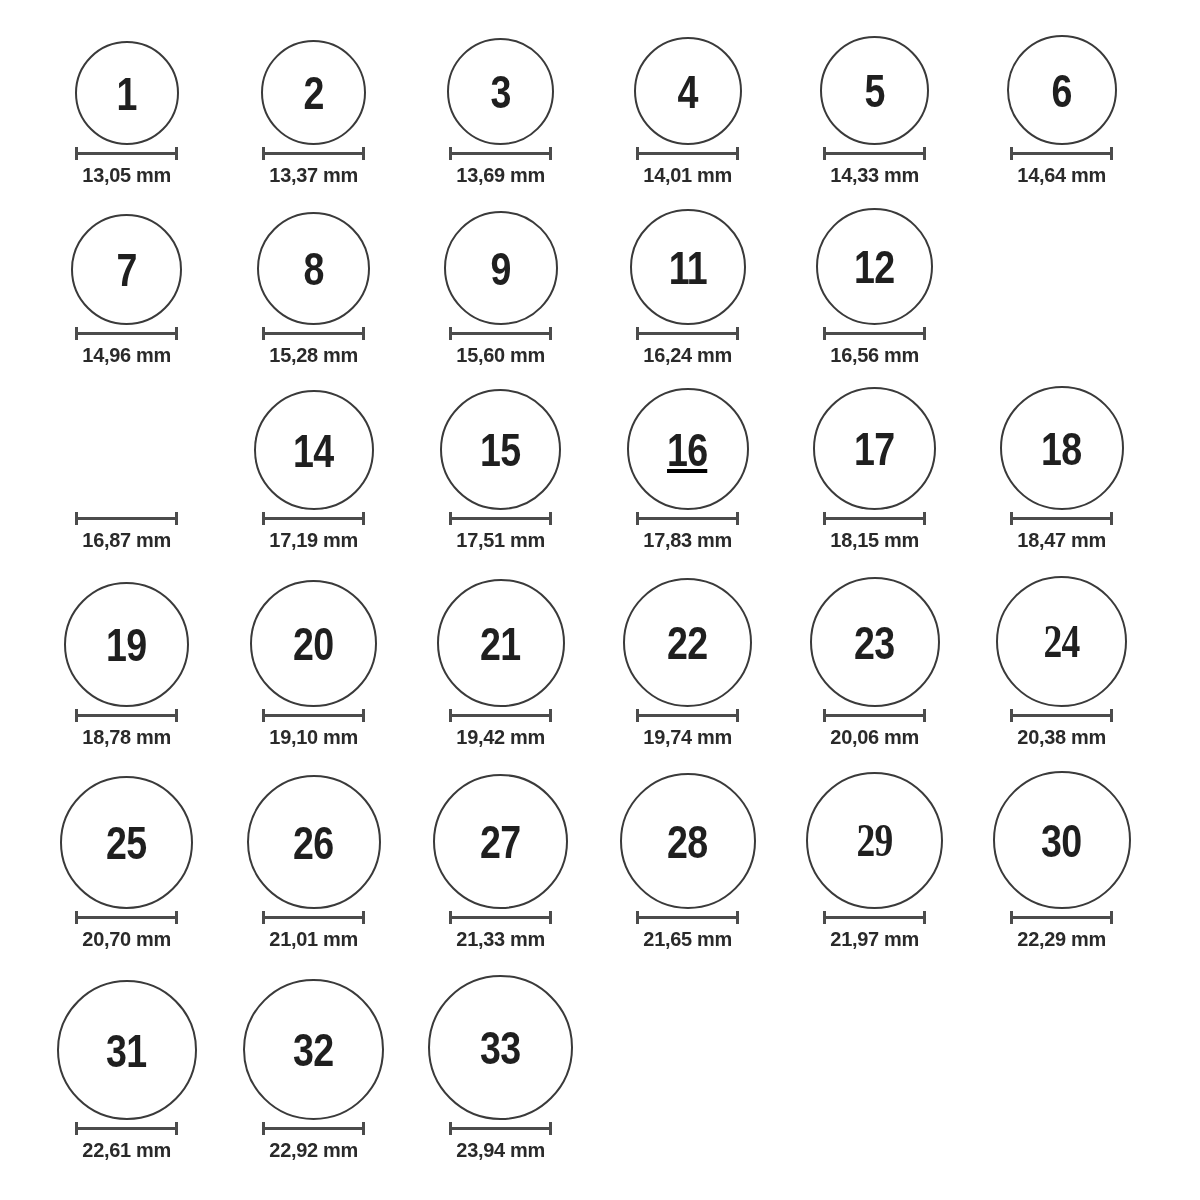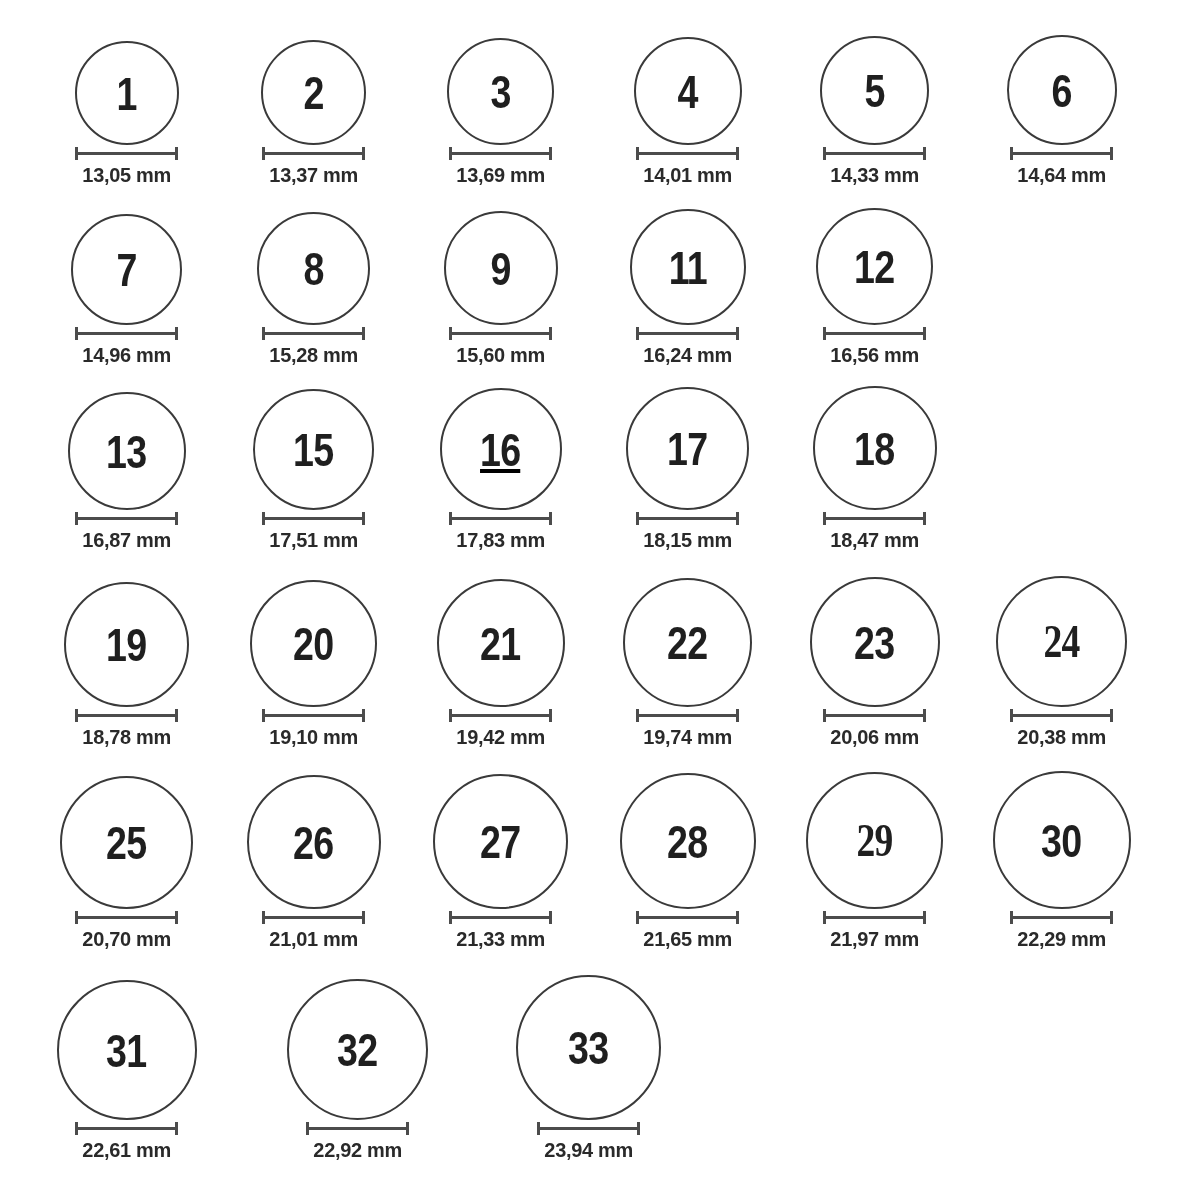--- a/index.html
+++ b/index.html
@@ -185,29 +185,35 @@
       <span class="ring-size-number">12</span>
     </div>
     <div class="measure">
       <span class="bar"></span>
     </div>
     <span class="diameter-label">16,56 mm</span>
   </div>
 </div>
     <div class="chart-row" style="height: 185px;">
   <div class="ring-cell">
-    <div class="ring-circle" style="width: 118px; height: 118px;">
-      <span class="ring-size-number">13</span>
-    </div>
     <div class="measure">
       <span class="bar"></span>
     </div>
     <span class="diameter-label">16,87 mm</span>
   </div>
 
+  <div class="ring-cell">
+    <div class="ring-circle" style="width: 120px; height: 120px;">
+      <span class="ring-size-number">14</span>
+    </div>
+    <div class="measure">
+      <span class="bar"></span>
+    </div>
+    <span class="diameter-label">17,19 mm</span>
+  </div>
 
   <div class="ring-cell">
     <div class="ring-circle" style="width: 121px; height: 121px;">
       <span class="ring-size-number">15</span>
     </div>
     <div class="measure">
       <span class="bar"></span>
     </div>
     <span class="diameter-label">17,51 mm</span>
   </div>
@@ -357,21 +363,21 @@
   <div class="ring-cell">
     <div class="ring-circle" style="width: 138px; height: 138px;">
       <span class="ring-size-number">30</span>
     </div>
     <div class="measure">
       <span class="bar"></span>
     </div>
     <span class="diameter-label">22,29 mm</span>
   </div>
 </div>
-    <div class="chart-row" style="height: 211px; gap: 44px;">
+    <div class="chart-row" style="height: 211px;">
   <div class="ring-cell">
     <div class="ring-circle" style="width: 140px; height: 140px;">
       <span class="ring-size-number">31</span>
     </div>
     <div class="measure">
       <span class="bar"></span>
     </div>
     <span class="diameter-label">22,61 mm</span>
   </div>
 

